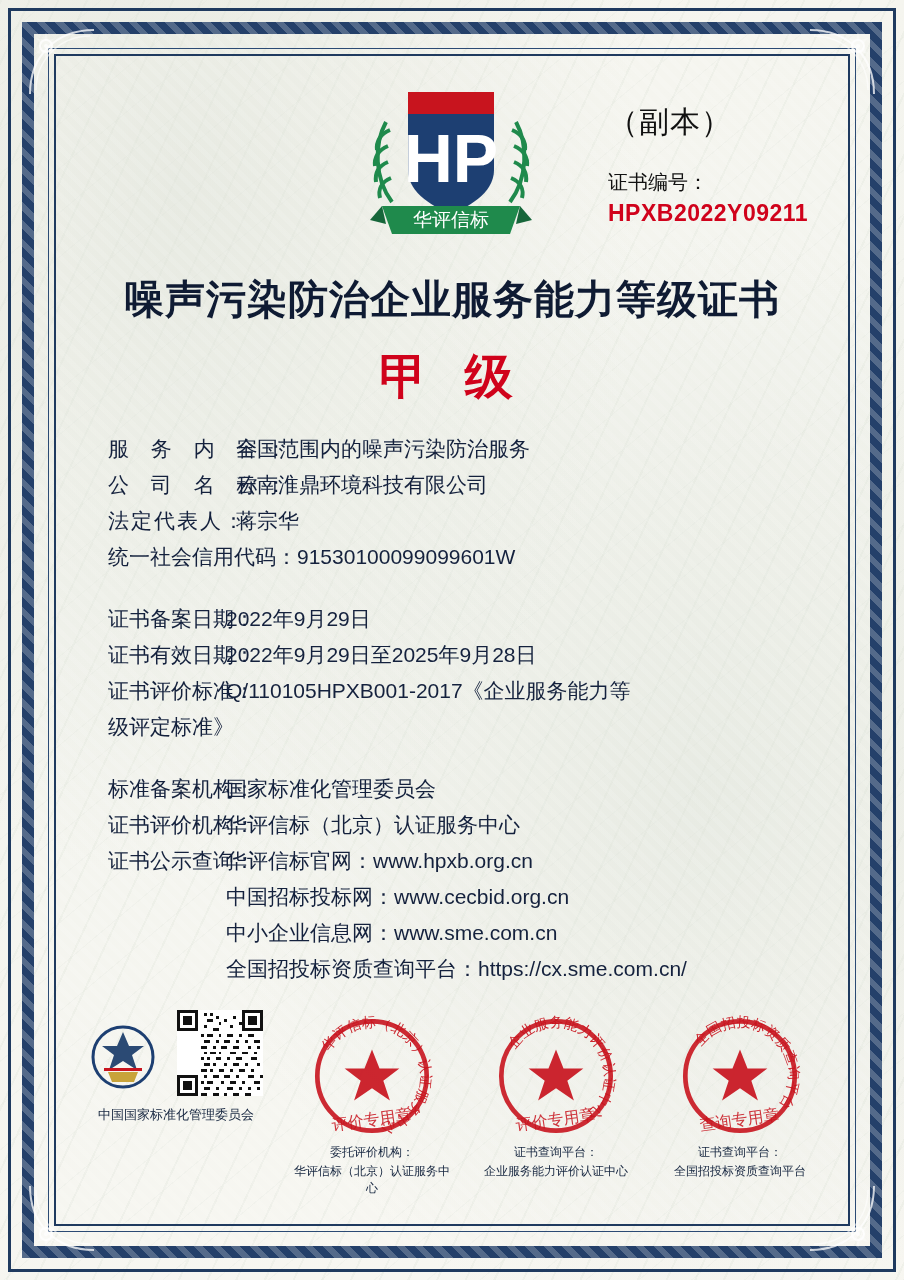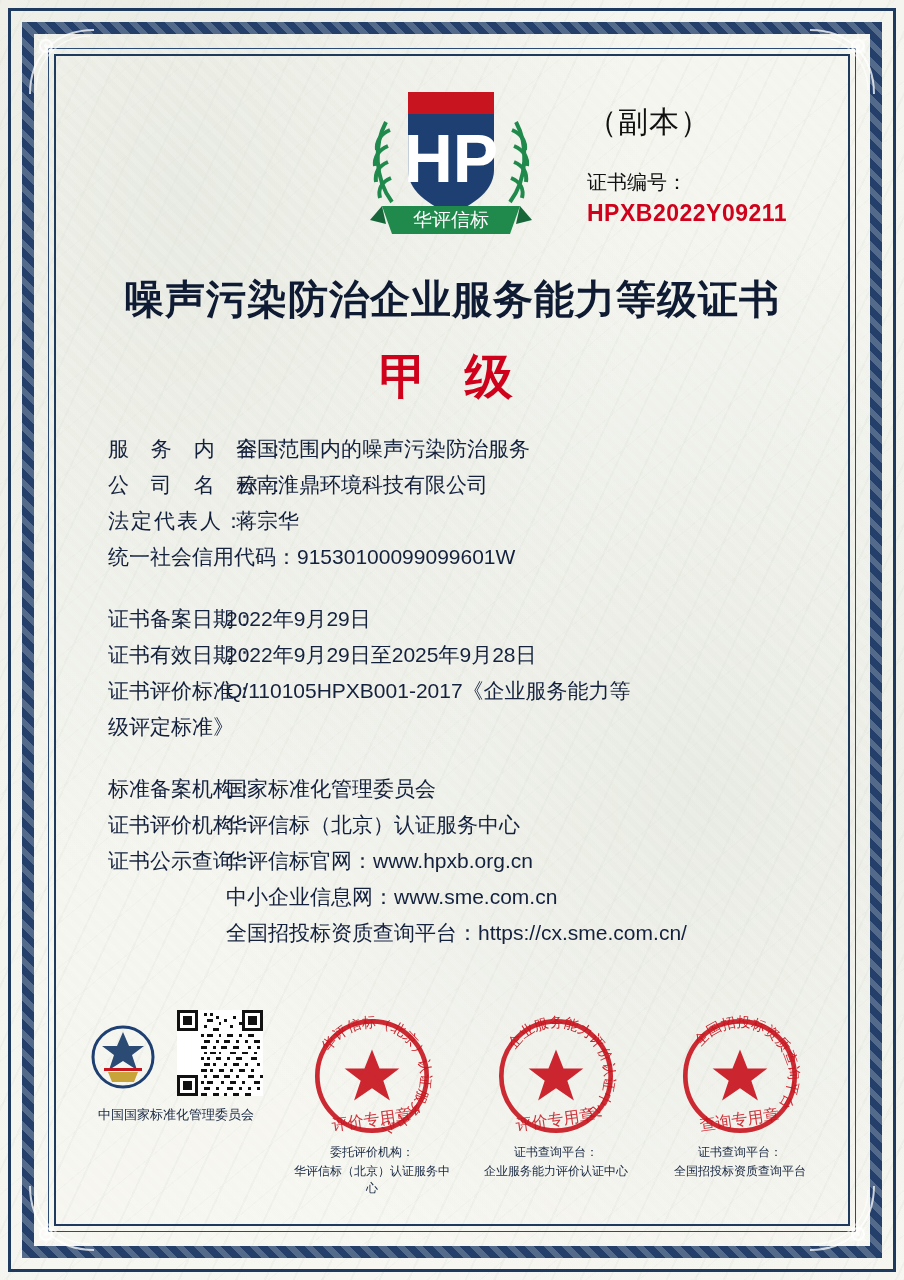--- a/index.html
+++ b/index.html
@@ -89,21 +89,21 @@
     position: absolute;
     left: 280px;
     top: 8px;
     width: 210px;
     height: 180px;
   }
   .emblem svg { width: 100%; height: 100%; display: block; }
 
   .header-right {
     position: absolute;
-    right: 21px;
+    right: 0;
     top: 36px;
     text-align: left;
     width: 230px;
   }
   .copy-label {
     font-size: 30px;
     color: #111111;
     letter-spacing: 1px;
     margin-bottom: 26px;
   }
@@ -351,20 +351,21 @@
           <span class="field-value">国家标准化管理委员会</span>
         </div>
         <div class="field-row">
           <span class="field-label lbl-d">证书评价机构：</span>
           <span class="field-value">华评信标（北京）认证服务中心</span>
         </div>
         <div class="field-row">
           <span class="field-label lbl-d">证书公示查询：</span>
           <span class="field-value">华评信标官网：www.hpxb.org.cn</span>
         </div>
+        <div class="indent-cont link-line">中国招标投标网：www.cecbid.org.cn</div>
         <div class="indent-cont link-line">中小企业信息网：www.sme.com.cn</div>
         <div class="indent-cont link-line">全国招投标资质查询平台：https://cx.sme.com.cn/</div>
       </div>
     </div>
 
     <div class="footer">
       <div class="footer-inner">
 
         <div class="foot-item national">
           <div class="nat-row">

